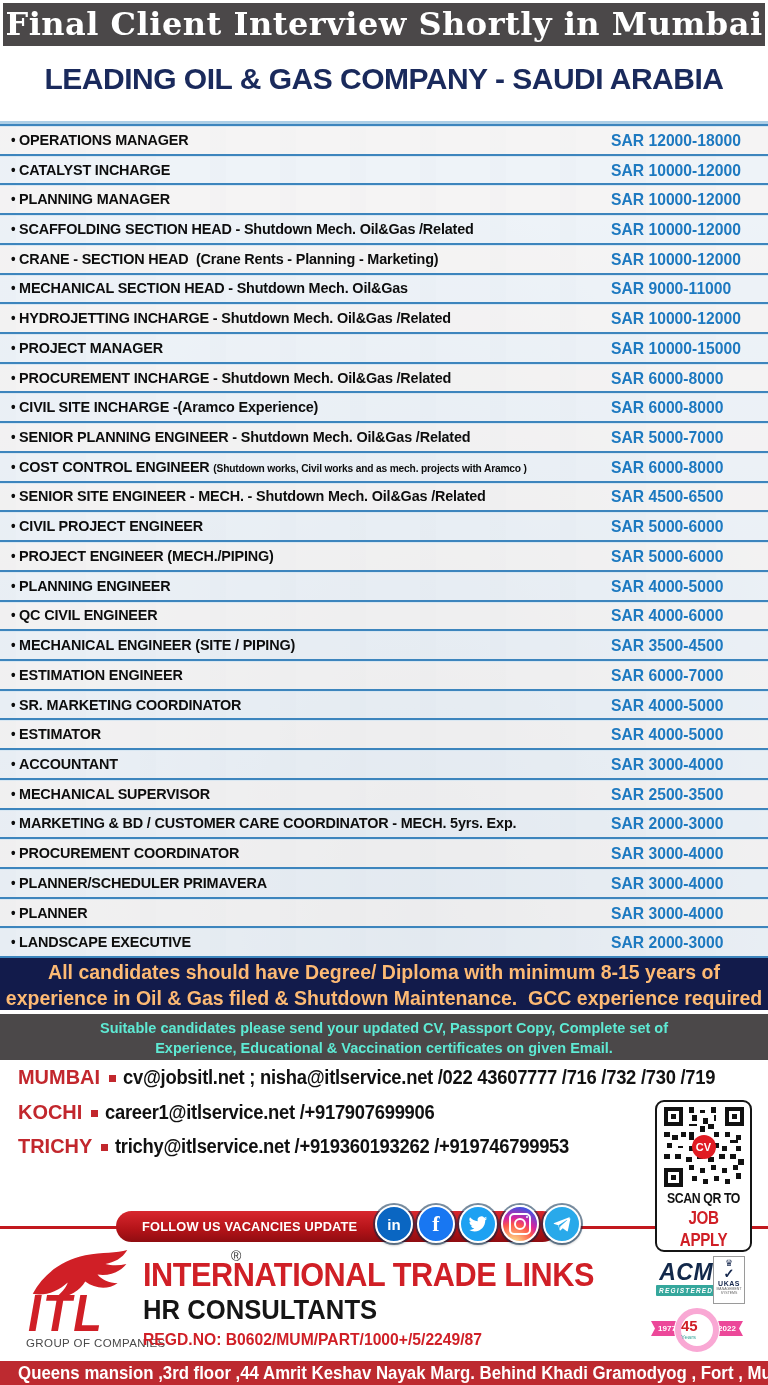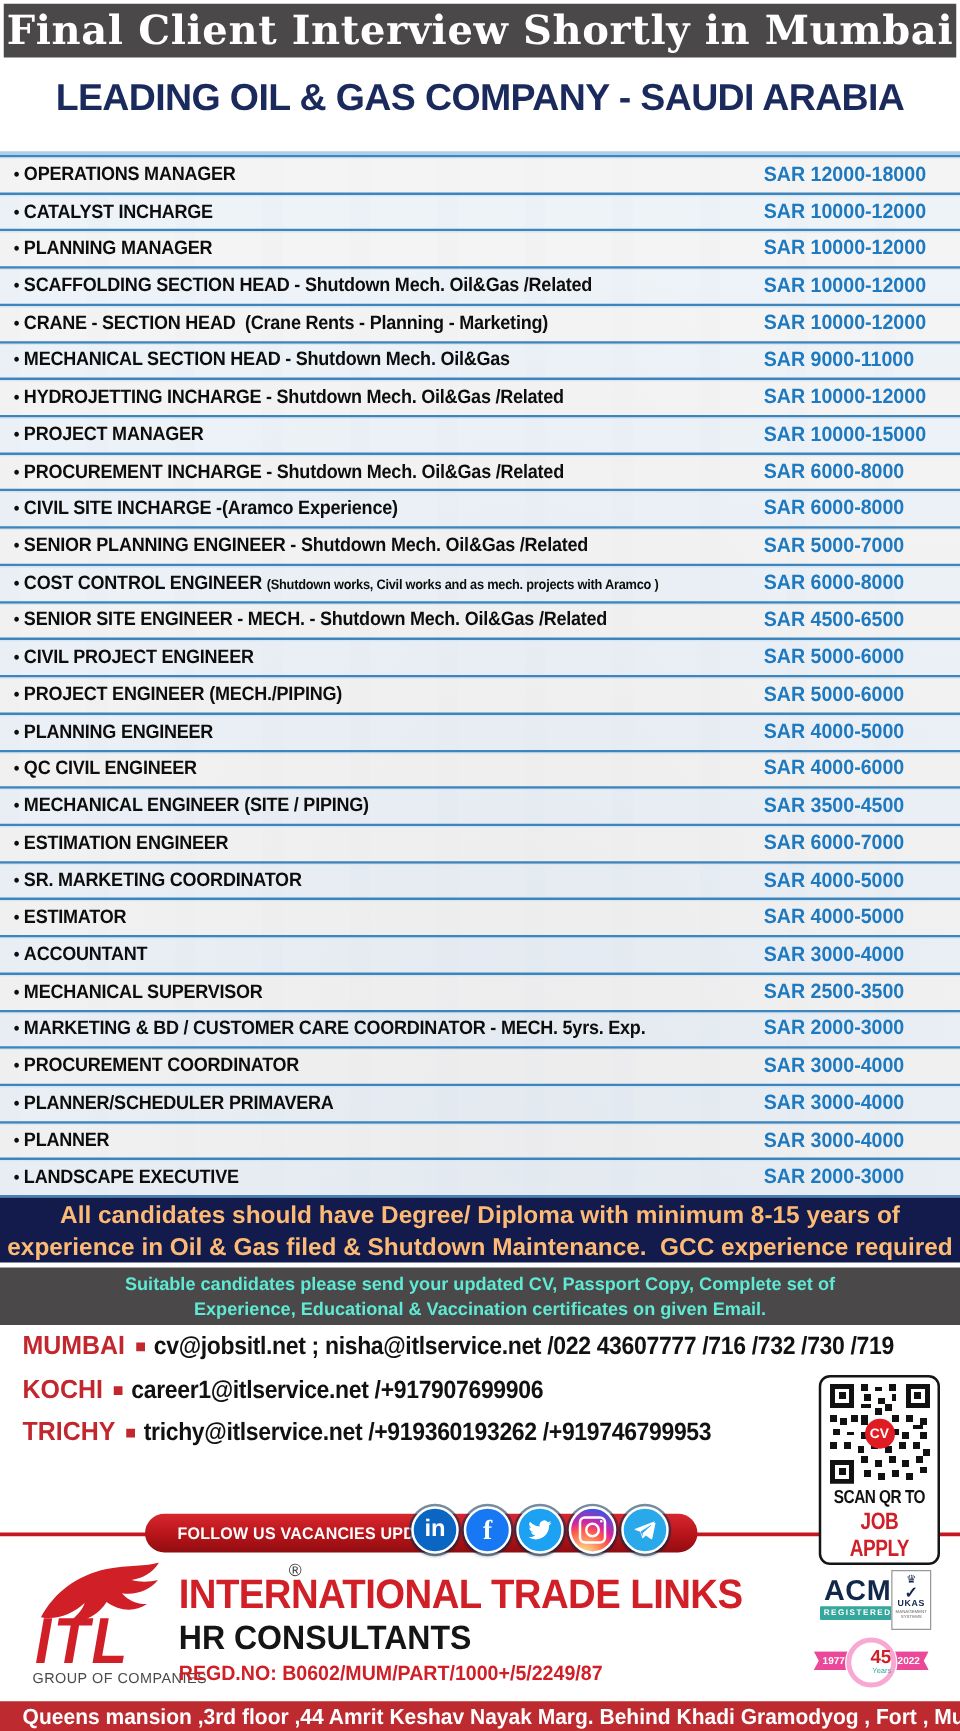--- a/index.html
+++ b/index.html
@@ -59,21 +59,21 @@
   #social-line{position:absolute;left:0;top:1226px;width:768px;height:3px;background:#c2181e;}
   #social-pill{position:absolute;left:116px;top:1211px;width:442px;height:31px;border-radius:16px;
     background:linear-gradient(180deg,#d8272e 0%,#b31318 60%,#8f0d11 100%);z-index:1;}
   #social-pill-label{position:absolute;left:26px;top:0;height:31px;line-height:31px;color:#fff;
     font-weight:700;font-size:13.5px;letter-spacing:.2px;transform:scaleX(.95);transform-origin:0 50%;}
   #social-icons{position:absolute;left:329px;top:1205px;display:flex;gap:4px;z-index:2;}
   .soc{width:38px;height:38px;border-radius:50%;border:2px solid #fff;box-sizing:border-box;
     box-shadow:0 0 0 2px rgba(10,45,80,.55), 0 2px 3px rgba(0,0,0,.35);
     display:flex;align-items:center;justify-content:center;color:#fff;font-weight:700;}
   .soc svg{display:block;}
-  #icon-linkedin{background:#0a66c2;font-size:19px;}
+  #icon-linkedin{background:#0a66c2;font-size:15px;margin-left:46px;}
   #icon-facebook{background:#1877f2;font-size:22px;font-family:"Liberation Serif",serif;}
   #icon-twitter{background:#1da1f2;}
   #icon-instagram{background:radial-gradient(circle at 30% 110%,#fdf497 0%,#fd5949 45%,#d6249f 60%,#285AEB 90%);}
   #icon-telegram{background:#29a9ea;}
   .ig-frame{width:18px;height:18px;border:2px solid #fff;border-radius:5px;position:relative;}
   .ig-frame::after{content:"";position:absolute;left:3px;top:3px;width:8px;height:8px;border:2px solid #fff;border-radius:50%;}
   .ig-frame::before{content:"";position:absolute;right:1px;top:1px;width:2px;height:2px;background:#fff;border-radius:50%;}
 
   
   #eagle{position:absolute;left:26px;top:1250px;}
@@ -82,37 +82,37 @@
     font-size:52px;letter-spacing:2px;transform:scaleX(.9);transform-origin:0 0;}
   #logo-group{position:absolute;left:26px;top:1337px;color:#4a4a4a;font-size:11.5px;letter-spacing:.4px;}
   #company-name{position:absolute;left:143px;top:1256px;color:#d01f26;font-weight:700;font-size:33px;
     transform:scaleX(.93);transform-origin:0 0;white-space:nowrap;letter-spacing:-.5px;}
   #company-division{position:absolute;left:143px;top:1295px;color:#151515;font-weight:700;font-size:27px;
     transform:scaleX(.95);transform-origin:0 0;white-space:nowrap;}
   #company-regd{position:absolute;left:143px;top:1330px;color:#d01f26;font-weight:700;font-size:16.5px;
     transform:scaleX(.95);transform-origin:0 0;white-space:nowrap;}
 
   
-  #badge-acm{position:absolute;left:656px;top:1260px;text-align:center;}
+  #badge-acm{position:absolute;left:656px;top:1260px;text-align:center;font-style:italic;}
   #acm-text{color:#12284a;font-weight:700;font-size:23px;letter-spacing:.5px;line-height:24px;}
   #acm-reg{margin-top:1px;background:#35a79c;color:#fff;font-size:6.5px;font-weight:700;
     letter-spacing:1.2px;padding:2px 3px;border-radius:1px;}
   #badge-ukas{position:absolute;left:713px;top:1256px;width:32px;height:48px;border:1px solid #9a9a9a;
     text-align:center;background:#fff;box-sizing:border-box;}
   .ukas-crown{font-size:9px;line-height:9px;color:#14264c;margin-top:2px;}
   .ukas-check{font-size:13px;line-height:12px;color:#14264c;font-weight:700;}
   .ukas-name{font-size:7px;font-weight:700;color:#14264c;letter-spacing:.5px;}
   .ukas-sub{font-size:3.5px;color:#666;line-height:4px;}
   #badge-45{position:absolute;left:651px;top:1310px;width:92px;height:40px;}
   .ribbon{position:absolute;top:11px;width:32px;height:15px;background:#ec4899;color:#fff;
     font-size:8px;font-weight:700;text-align:center;line-height:15px;}
   .ribbon.left{left:0;clip-path:polygon(0 0,100% 0,100% 100%,0 100%,4px 50%);}
   .ribbon.right{right:0;clip-path:polygon(0 0,100% 0,calc(100% - 4px) 50%,100% 100%,0 100%);}
   #circle-45{position:absolute;left:50%;top:50%;transform:translate(-50%,-50%);width:32px;height:32px;
-    background:#fff;border:4px solid #f9a8d4;border-radius:50%;text-align:right;box-shadow:0 0 0 1px #fff;}
+    background:#fff;border:6px solid #f9a8d4;border-radius:50%;text-align:left;box-shadow:0 0 0 1px #fff;}
   #num-45{color:#d01f26;font-weight:700;font-size:15px;line-height:17px;margin-top:3px;}
   #label-45{color:#3aa79c;font-size:6px;line-height:6px;}
 
   
   #footer-bar{position:absolute;left:0;top:1361px;width:768px;height:24px;background:#bd2a30;
     color:#fff;text-align:center;font-weight:700;font-size:17.5px;line-height:24px;}
   #footer-bar .condc{transform:scaleX(.96);}
 </style>
 </head>
 <body>

